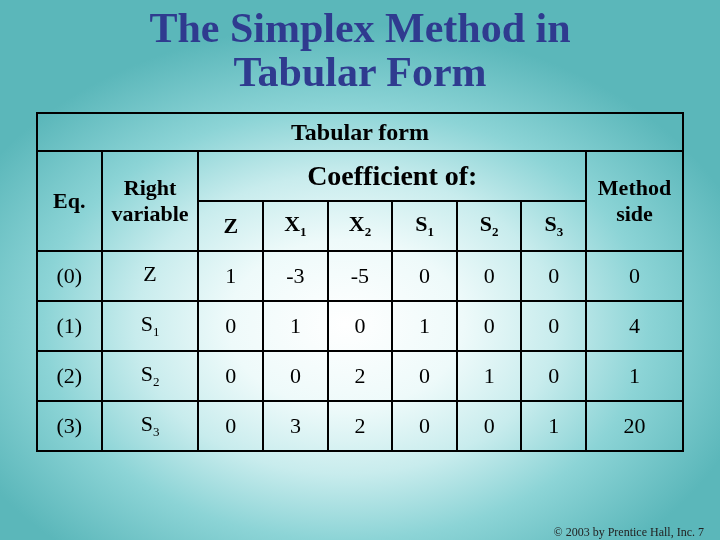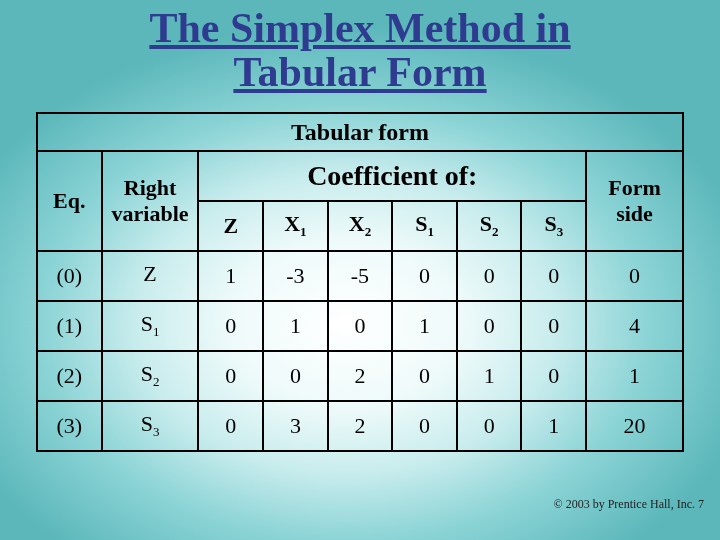--- a/index.html
+++ b/index.html
@@ -9,21 +9,20 @@
     background: radial-gradient(ellipse 420px 300px at 48% 60%, #ffffff 0%, #eefafa 28%, #c8eced 50%, #8cd4d6 72%, #5bb7ba 100%);
     position: relative;
   }
   .title {
     text-align: center;
     color: #2f3b8f;
     font-weight: bold;
     font-size: 42px;
     line-height: 1.05;
     padding-top: 6px;
-    text-decoration: underline;
   }
   .table-wrap {
     margin: 18px 36px 0 36px;
   }
   table {
     border-collapse: collapse;
     width: 100%;
     table-layout: fixed;
   }
   td, th {
@@ -39,21 +38,21 @@
     border-bottom: 2px solid #000;
     font-weight: bold;
     font-size: 24px;
     height: 38px;
   }
   .hdr { font-weight: bold; }
   .sub { font-size: 13px; vertical-align: sub; }
   .coef-span { font-size: 28px; }
   .footer {
     position: absolute;
-    bottom: 28px;
+    bottom: 0;
     right: 16px;
     font-size: 12px;
     color: #222;
     font-family: "Times New Roman", serif;
   }
   col.c-eq   { width: 10%; }
   col.c-bv   { width: 15%; }
   col.c-z    { width: 10%; }
   col.c-x    { width: 10%; }
   col.c-s    { width: 10%; }
@@ -81,21 +80,21 @@
       <col class="c-rs">
     </colgroup>
     <tbody>
         <tr>
       <td colspan="9" class="tabular-caption">Tabular form</td>
     </tr>
     <tr>
       <td rowspan="2" class="hdr">Eq.</td>
       <td rowspan="2" class="hdr">Right variable</td>
       <td colspan="6" class="hdr coef-span">Coefficient of:</td>
-      <td rowspan="2" class="hdr">Form side</td>
+      <td rowspan="2" class="hdr">Method side</td>
     </tr>
     <tr>
       <td class="hdr">Z</td>
       <td class="hdr"><span>X</span><span class="sub">1</span></td>
       <td class="hdr"><span>X</span><span class="sub">2</span></td>
       <td class="hdr"><span>S</span><span class="sub">1</span></td>
       <td class="hdr"><span>S</span><span class="sub">2</span></td>
       <td class="hdr"><span>S</span><span class="sub">3</span></td>
     </tr>
 

